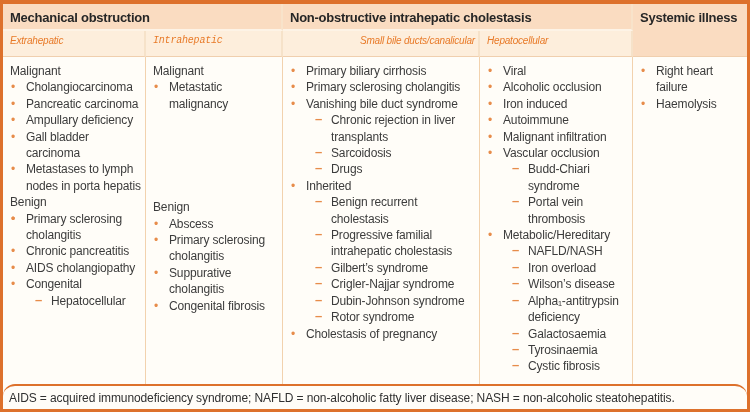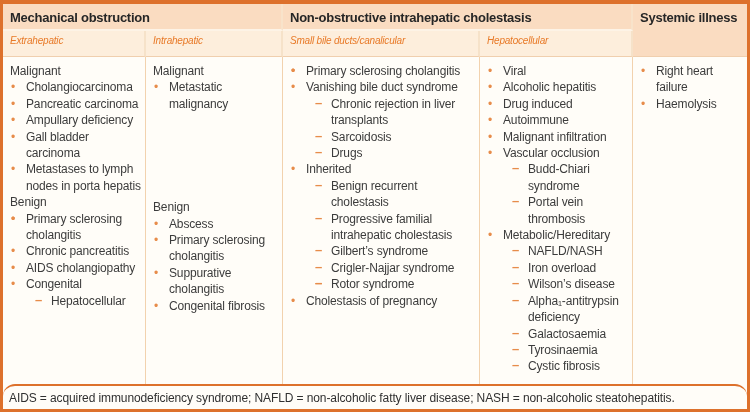--- a/index.html
+++ b/index.html
@@ -43,21 +43,21 @@
     color: #e87a28;
     font-style: italic;
     font-size: 10px;
     letter-spacing: -0.2px;
     padding: 4px 3px 0 7px;
     border-bottom: 1px solid #f0cfae;
     border-right: 2px solid #f6e2c9;
     white-space: nowrap;
     overflow: hidden;
   }
-  .s1 { grid-column: 1; } .s2 { grid-column: 2; } .s3 { grid-column: 3; } .s4 { grid-column: 4; }
+  .s1 { grid-column: 1; } .s2 { grid-column: 2; font-family: Liberation Mono, monospace; } .s3 { grid-column: 3; text-align: right; } .s4 { grid-column: 4; }
 
   
   .bodycell {
     grid-row: 3;
     background: #fffdf8;
     border-right: 1px solid #f2d2ae;
     padding: 6px 3px 16px 0;
     font-size: 12px;
     letter-spacing: -0.15px;
     line-height: 16.4px;
@@ -123,39 +123,39 @@
       <div class="entry heading"><span>Malignant</span></div>
       <div class="entry bullet"><span class="marker">•</span><span>Metastatic malignancy</span></div>
       <div class="entry spacer" style="height: 87px;"></div>
       <div class="entry heading"><span>Benign</span></div>
       <div class="entry bullet"><span class="marker">•</span><span>Abscess</span></div>
       <div class="entry bullet"><span class="marker">•</span><span>Primary sclerosing cholangitis</span></div>
       <div class="entry bullet"><span class="marker">•</span><span>Suppurative cholangitis</span></div>
       <div class="entry bullet"><span class="marker">•</span><span>Congenital fibrosis</span></div>
     </div>
   <div class="bodycell b3">
-      <div class="entry bullet"><span class="marker">•</span></div>
+      <div class="entry bullet"><span class="marker">•</span><span>Primary biliary cirrhosis</span></div>
       <div class="entry bullet"><span class="marker">•</span><span>Primary sclerosing cholangitis</span></div>
       <div class="entry bullet"><span class="marker">•</span><span>Vanishing bile duct syndrome</span></div>
       <div class="entry dash"><span class="marker">–</span><span>Chronic rejection in liver transplants</span></div>
       <div class="entry dash"><span class="marker">–</span><span>Sarcoidosis</span></div>
       <div class="entry dash"><span class="marker">–</span><span>Drugs</span></div>
       <div class="entry bullet"><span class="marker">•</span><span>Inherited</span></div>
       <div class="entry dash"><span class="marker">–</span><span>Benign recurrent cholestasis</span></div>
       <div class="entry dash"><span class="marker">–</span><span>Progressive familial intrahepatic cholestasis</span></div>
       <div class="entry dash"><span class="marker">–</span><span>Gilbert’s syndrome</span></div>
       <div class="entry dash"><span class="marker">–</span><span>Crigler-Najjar syndrome</span></div>
-      <div class="entry dash"><span class="marker">–</span></div>
+      <div class="entry dash"><span class="marker">–</span><span>Dubin-Johnson syndrome</span></div>
       <div class="entry dash"><span class="marker">–</span><span>Rotor syndrome</span></div>
       <div class="entry bullet"><span class="marker">•</span><span>Cholestasis of pregnancy</span></div>
     </div>
   <div class="bodycell b4">
       <div class="entry bullet"><span class="marker">•</span><span>Viral</span></div>
-      <div class="entry bullet"><span class="marker">•</span><span>Alcoholic hepatitis</span></div>
-      <div class="entry bullet"><span class="marker">•</span><span>Drug induced</span></div>
+      <div class="entry bullet"><span class="marker">•</span><span>Alcoholic occlusion</span></div>
+      <div class="entry bullet"><span class="marker">•</span><span>Iron induced</span></div>
       <div class="entry bullet"><span class="marker">•</span><span>Autoimmune</span></div>
       <div class="entry bullet"><span class="marker">•</span><span>Malignant infiltration</span></div>
       <div class="entry bullet"><span class="marker">•</span><span>Vascular occlusion</span></div>
       <div class="entry dash"><span class="marker">–</span><span>Budd-Chiari syndrome</span></div>
       <div class="entry dash"><span class="marker">–</span><span>Portal vein thrombosis</span></div>
       <div class="entry bullet"><span class="marker">•</span><span>Metabolic/Hereditary</span></div>
       <div class="entry dash"><span class="marker">–</span><span>NAFLD/NASH</span></div>
       <div class="entry dash"><span class="marker">–</span><span>Iron overload</span></div>
       <div class="entry dash"><span class="marker">–</span><span>Wilson’s disease</span></div>
       <div class="entry dash"><span class="marker">–</span><span>Alpha₁-antitrypsin deficiency</span></div>

